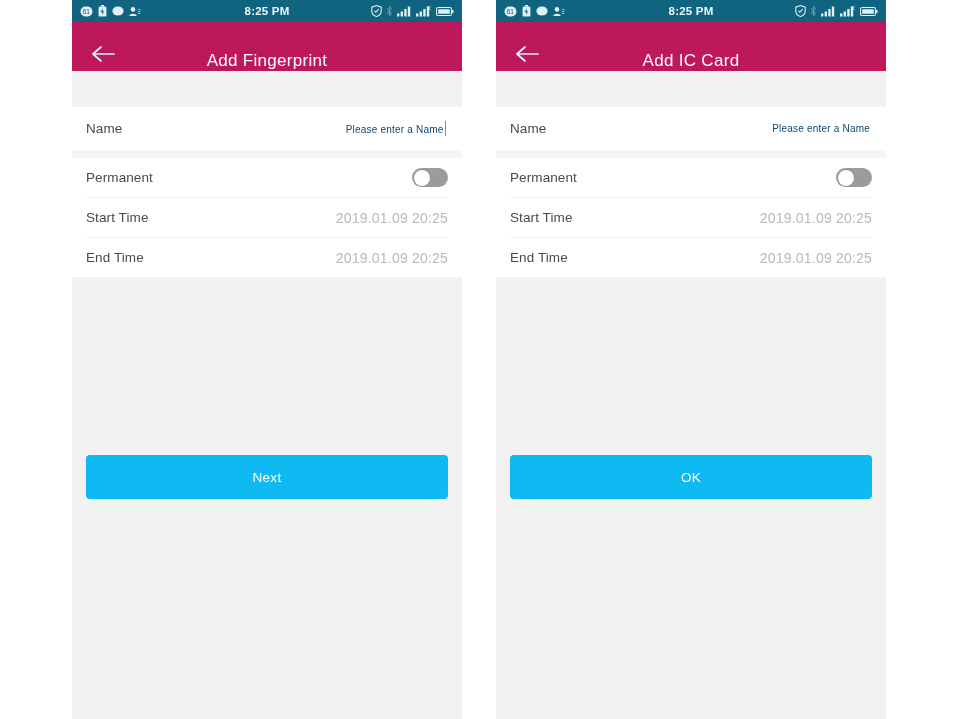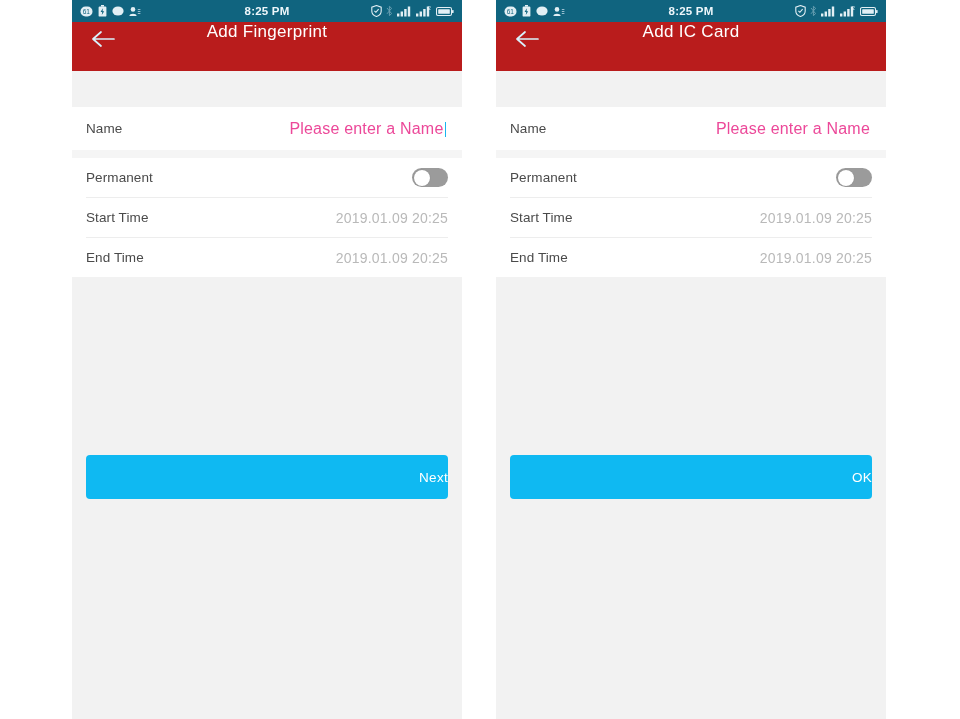--- a/index.html
+++ b/index.html
@@ -50,23 +50,23 @@
     color: #eef7fb;
     pointer-events: none;
   }
   .sb-ico { display: block; opacity: .95; }
   .sb-ico.dim { opacity: .45; }
 
   
   .navbar {
     position: relative;
     height: 49px;
-    background: #b91c1c;
+    background: #be185d;
     display: flex;
-    align-items: flex-start;
+    align-items: flex-end;
   }
   .nav-back {
     position: absolute;
     left: 14px;
     width: 34px; height: 34px;
     display: flex; align-items: center; justify-content: center;
     cursor: pointer;
   }
   .nav-title {
     width: 100%;
@@ -92,22 +92,22 @@
     font-size: 13.5px;
     color: #4a4a4a;
     letter-spacing: .1px;
   }
   .row .value {
     font-size: 14px;
     color: #b9b9b9;
     letter-spacing: .2px;
   }
   .row .placeholder {
-    font-size: 16px;
-    color: #ec4899;
+    font-size: 10px;
+    color: #0c4a6e;
     letter-spacing: .2px;
     position: relative;
     padding-right: 2px;
   }
   .caret {
     display: inline-block;
     width: 1.5px; height: 15px;
     background: #19b4ef;
     vertical-align: -3px;
     margin-left: 1px;
@@ -153,21 +153,20 @@
     top: 178px;
     height: 44px;
     border: none;
     border-radius: 4px;
     background: #0fb9f2;
     color: #ffffff;
     font-family: "Liberation Sans", sans-serif;
     font-size: 13.5px;
     letter-spacing: .3px;
     cursor: pointer;
-    text-align: right;
   }
 </style>
 </head>
 <body>
 
 <div class="stage">
 
   <div class="phone" id="phone-left">
 
     <div class="statusbar">

